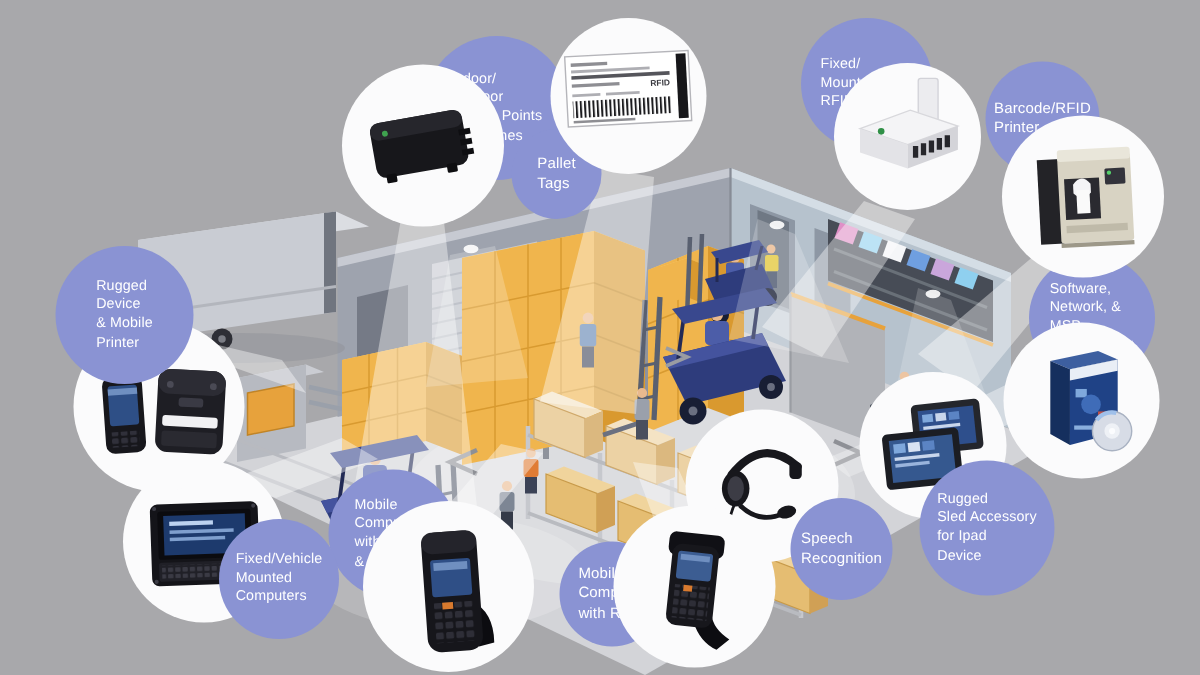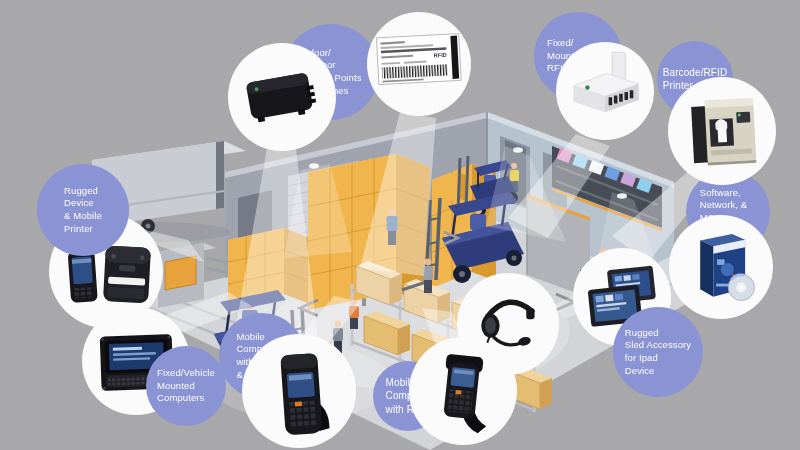--- a/index.html
+++ b/index.html
@@ -486,20 +486,24 @@
       </g>
     </svg>
   </div>
 
   <div class="callout" style="left:283px;top:24px;width:96px;height:96px">
     <span>Indoor/
 Outdoor
 Access Points
 &amp; Switches</span>
   </div>
+  <div class="callout c-small" style="left:341px;top:86px;width:60px;height:60px">
+    <span>Pallet
+Tags</span>
+  </div>
   <div class="callout" style="left:534px;top:12px;width:88px;height:88px">
     <span>Fixed/
 Mounted
 RFID Readers</span>
   </div>
   <div class="callout c-small" style="left:657px;top:41px;width:76px;height:76px">
     <span>Barcode/RFID
 Printer</span>
   </div>
   <div class="callout" style="left:686px;top:170px;width:84px;height:84px">
@@ -507,20 +511,24 @@
 Network, &amp;
 MSP
 Management</span>
   </div>
   <div class="callout" style="left:613px;top:307px;width:90px;height:90px">
     <span>Rugged
 Sled Accessory
 for Ipad
 Device</span>
   </div>
+  <div class="callout c-small" style="left:527px;top:332px;width:68px;height:68px">
+    <span>Speech
+Recognition</span>
+  </div>
   <div class="callout c-small" style="left:373px;top:361px;width:70px;height:70px">
     <span>Mobile
 Computer
 with RFID</span>
   </div>
   <div class="callout" style="left:219px;top:313px;width:86px;height:86px">
     <span>Mobile
 Computer
 with WWAN
 &amp; GPS</span>

